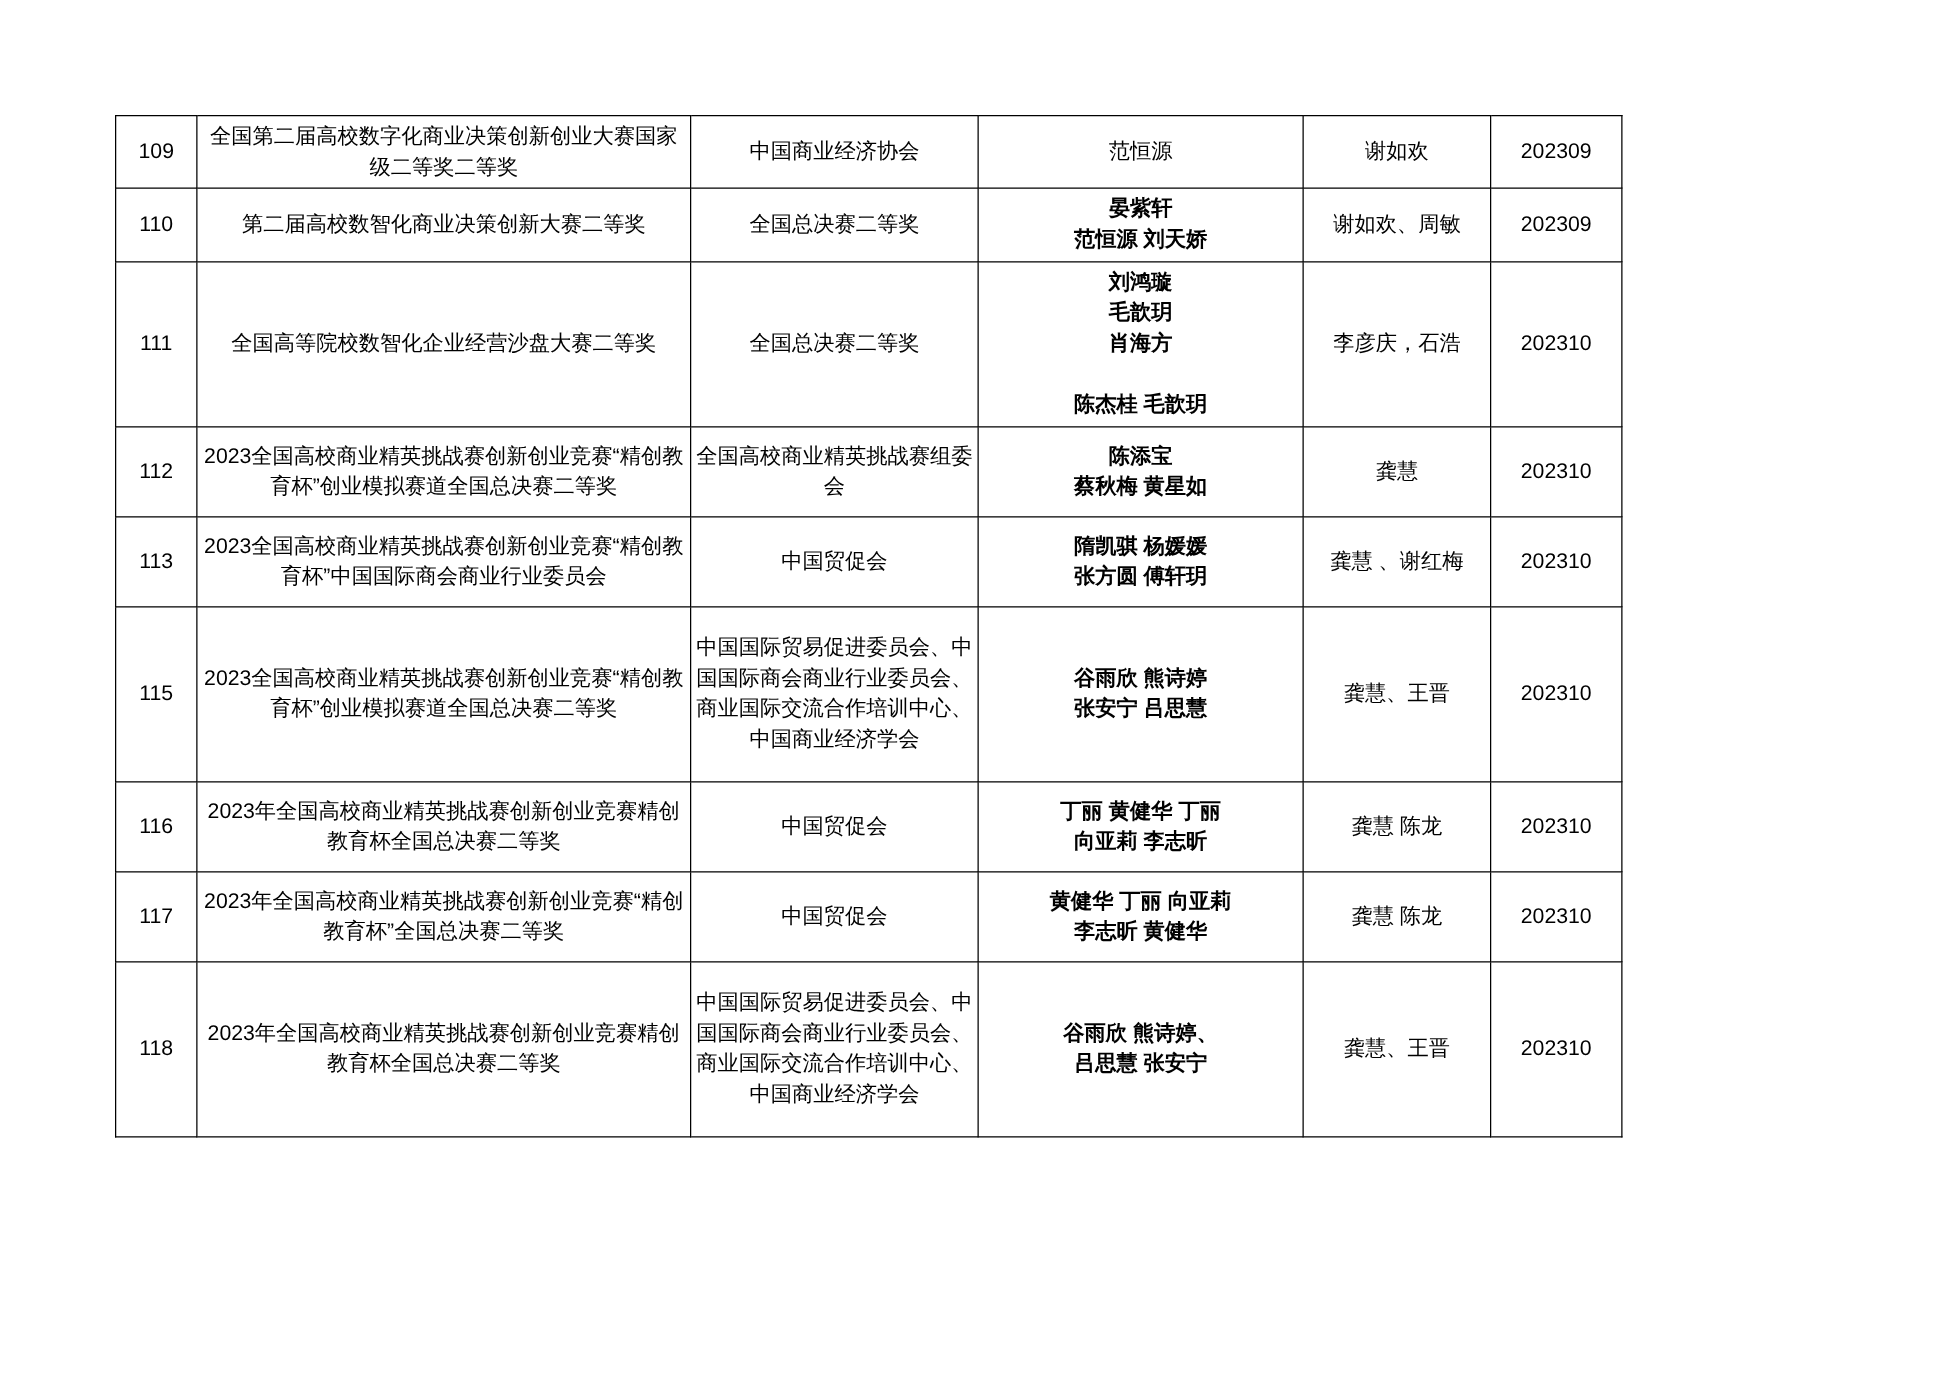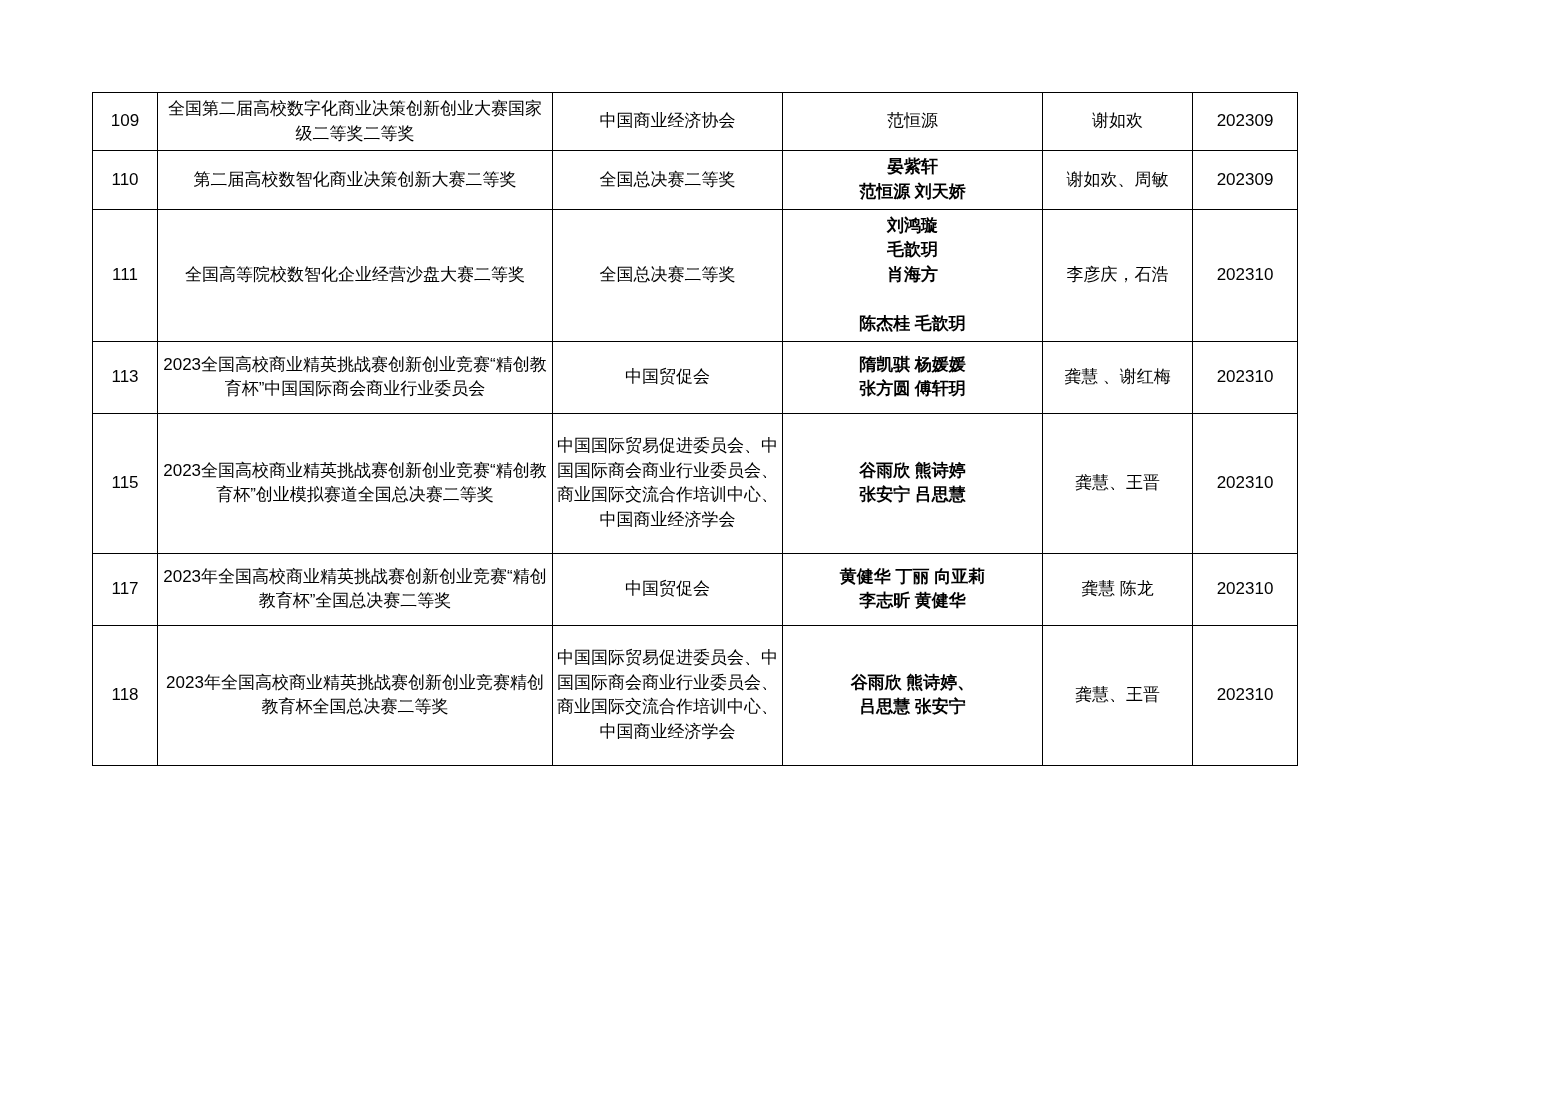--- a/index.html
+++ b/index.html
@@ -95,35 +95,53 @@
           <td class="cell-org">全国总决赛二等奖</td>
           <td class="cell-students multiline">刘鸿璇
 毛歆玥
 肖海方
 
 陈杰桂 毛歆玥</td>
           <td class="cell-teachers">李彦庆，石浩</td>
           <td class="cell-date">202310</td>
         </tr>
         <tr style="height: 72px;">
+          <td class="cell-index">112</td>
+          <td class="cell-name">2023全国高校商业精英挑战赛创新创业竞赛“精创教育杯”创业模拟赛道全国总决赛二等奖</td>
+          <td class="cell-org">全国高校商业精英挑战赛组委会</td>
+          <td class="cell-students multiline">陈添宝
+蔡秋梅 黄星如</td>
+          <td class="cell-teachers">龚慧</td>
+          <td class="cell-date">202310</td>
+        </tr>
+        <tr style="height: 72px;">
           <td class="cell-index">113</td>
           <td class="cell-name">2023全国高校商业精英挑战赛创新创业竞赛“精创教育杯”中国国际商会商业行业委员会</td>
           <td class="cell-org">中国贸促会</td>
           <td class="cell-students multiline">隋凯骐 杨媛媛
 张方圆 傅轩玥</td>
           <td class="cell-teachers">龚慧 、谢红梅</td>
           <td class="cell-date">202310</td>
         </tr>
         <tr style="height: 140px;">
           <td class="cell-index">115</td>
           <td class="cell-name">2023全国高校商业精英挑战赛创新创业竞赛“精创教育杯”创业模拟赛道全国总决赛二等奖</td>
           <td class="cell-org org-justify">中国国际贸易促进委员会、中国国际商会商业行业委员会、商业国际交流合作培训中心、中国商业经济学会</td>
           <td class="cell-students multiline">谷雨欣  熊诗婷
 张安宁 吕思慧</td>
           <td class="cell-teachers">龚慧、王晋</td>
+          <td class="cell-date">202310</td>
+        </tr>
+        <tr style="height: 72px;">
+          <td class="cell-index">116</td>
+          <td class="cell-name">2023年全国高校商业精英挑战赛创新创业竞赛精创教育杯全国总决赛二等奖</td>
+          <td class="cell-org">中国贸促会</td>
+          <td class="cell-students multiline">丁丽  黄健华 丁丽
+向亚莉 李志昕</td>
+          <td class="cell-teachers">龚慧 陈龙</td>
           <td class="cell-date">202310</td>
         </tr>
         <tr style="height: 72px; margin-top: 42px;">
           <td class="cell-index">117</td>
           <td class="cell-name">2023年全国高校商业精英挑战赛创新创业竞赛“精创教育杯”全国总决赛二等奖</td>
           <td class="cell-org">中国贸促会</td>
           <td class="cell-students multiline">黄健华 丁丽 向亚莉
 李志昕 黄健华</td>
           <td class="cell-teachers">龚慧  陈龙</td>
           <td class="cell-date">202310</td>

